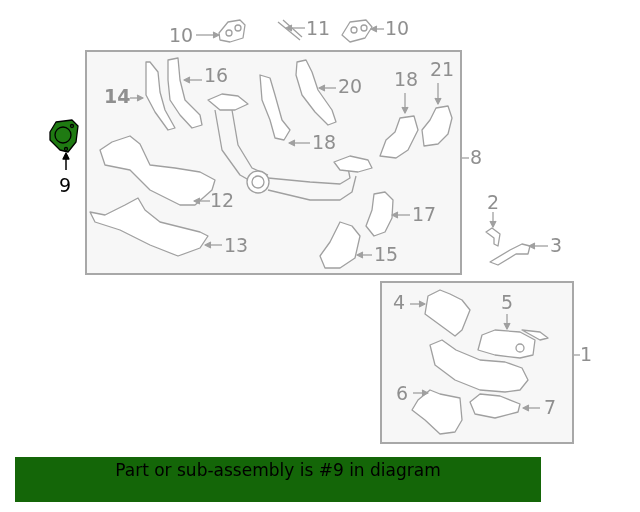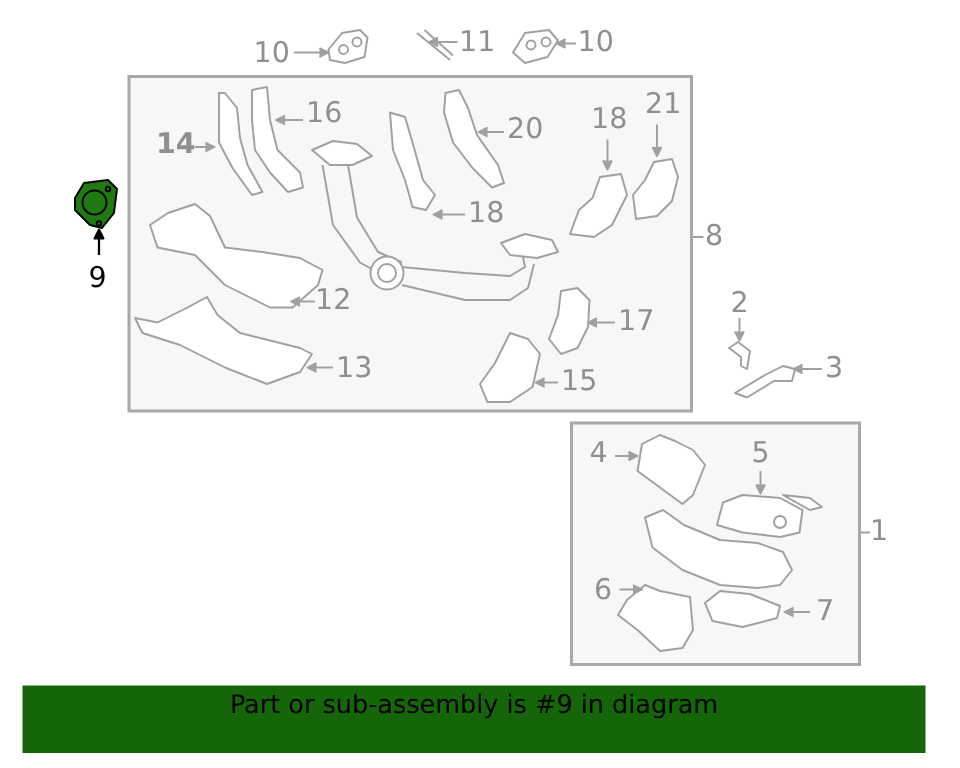--- a/index.html
+++ b/index.html
@@ -2,21 +2,21 @@
 <html><head>
 <meta charset="utf-8">
 <style>
   html, body { margin:0; padding:0; }
   body { width:640px; height:512px; background:#ffffff; position:relative; overflow:hidden; font-family:"DejaVu Sans", sans-serif; }
   .stage { position:absolute; left:0; top:0; width:640px; height:512px; }
   .box { position:absolute; background:#f7f7f7; border:2px solid #a8a8a8; box-sizing:border-box; }
   .lbl { position:absolute; font-size:19px; color:#8f8f8f; line-height:1; white-space:nowrap; }
   .lbl.hl { color:#000000; }
   svg.art { position:absolute; left:0; top:0; width:640px; height:512px; }
-  .banner { position:absolute; left:15px; top:457px; width:602px; height:45px; background:#146608; color:#000; text-align:center; font-size:17px; line-height:20px; padding-top:3px; box-sizing:border-box; }
+  .banner { position:absolute; left:15px; top:457px; width:526px; height:45px; background:#146608; color:#000; text-align:center; font-size:17px; line-height:20px; padding-top:3px; box-sizing:border-box; }
   .banner div { height:20px; }
 </style>
 </head>
 <body>
 
 <div class="stage">
 
   <div class="box" style="left:85px;top:50px;width:377px;height:225px;"></div>
   <div class="box" style="left:380px;top:281px;width:194px;height:163px;"></div>
 

